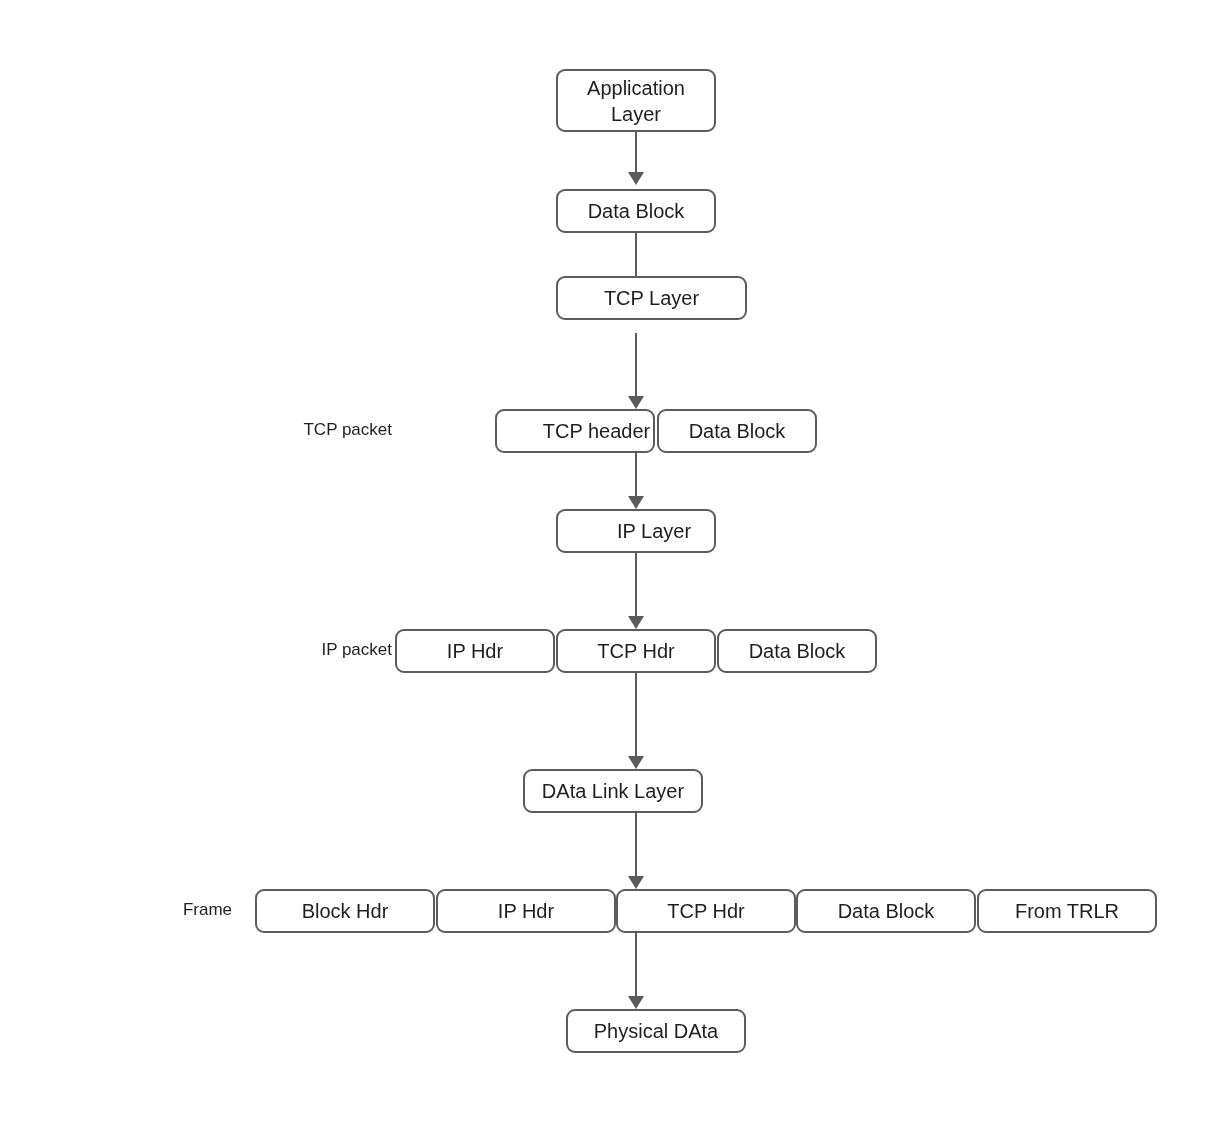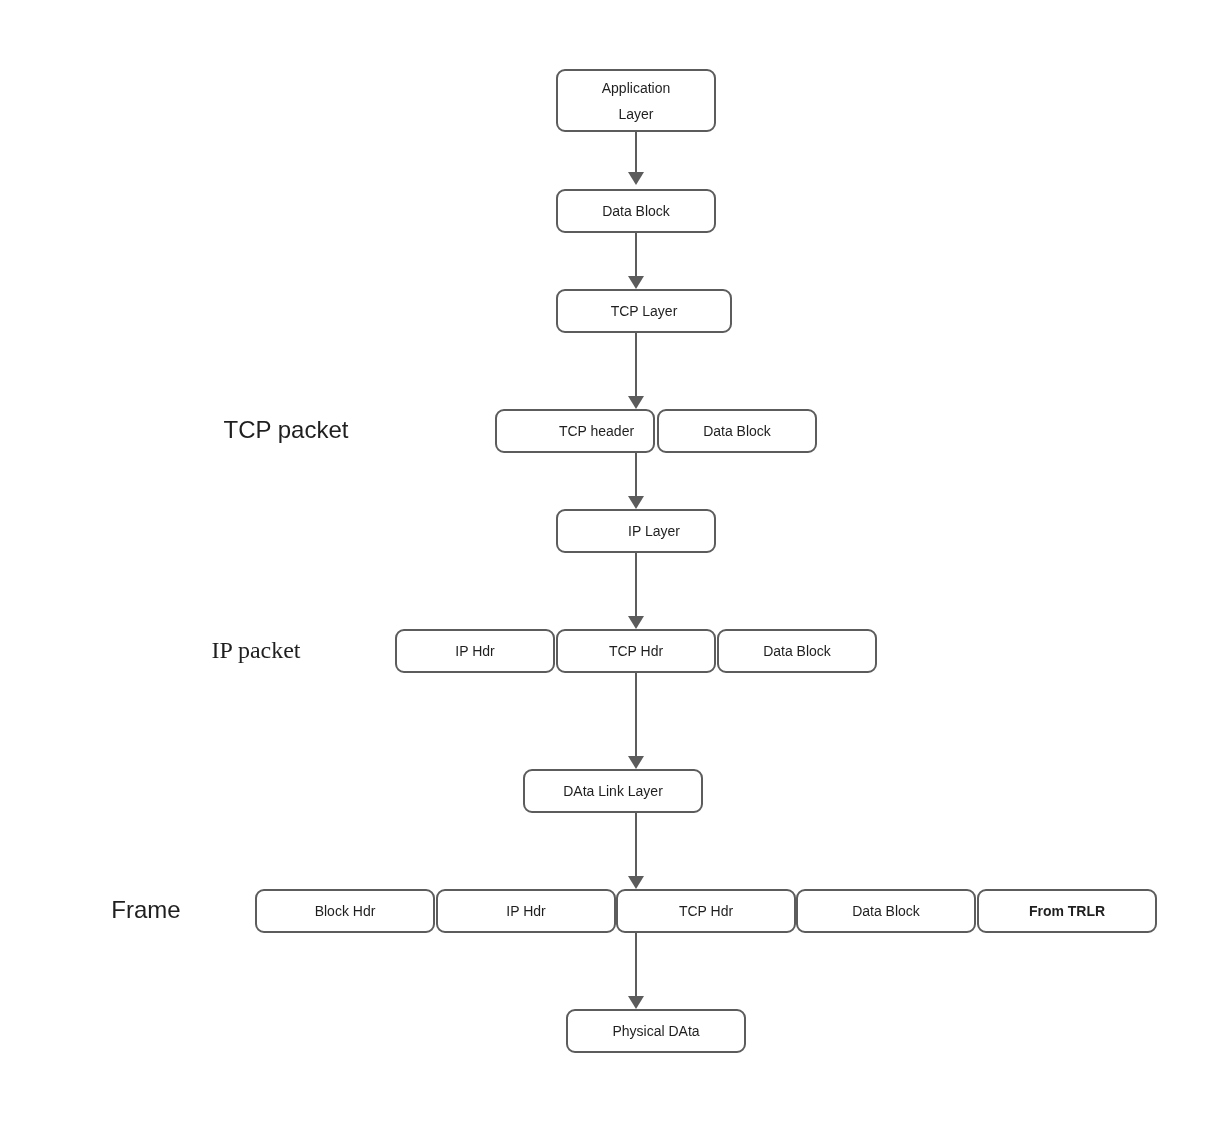--- a/index.html
+++ b/index.html
@@ -16,36 +16,36 @@
     overflow: hidden;
   }
   
   .node {
     position: absolute;
     box-sizing: border-box;
     border: 2px solid #5c5c5c;
     border-radius: 9px;
     background: #ffffff;
     color: #1f1f1f;
-    font-size: 14px;
+    font-size: 20px;
     line-height: 26px;
     text-align: center;
     display: flex;
     align-items: center;
     justify-content: center;
     white-space: pre-line;
     z-index: 3;
   }
   
   .side-label {
     position: absolute;
     color: #1f1f1f;
-    font-size: 24px;
+    font-size: 17px;
     line-height: 26px;
-    text-align: center;
+    text-align: right;
     white-space: nowrap;
     z-index: 3;
   }
   
   .connector {
     position: absolute;
     z-index: 1;
   }
   .connector .stem {
     position: absolute;
@@ -80,21 +80,21 @@
     <div class="head"></div>
   </div>
 
   <div class="node" style="left:556px; top:189px; width:160px; height:44px;">Data Block</div>
 
   <div class="connector" style="left:626px; top:233px; width:20px; height:56px;">
     <div class="stem" style="height:43px;"></div>
     <div class="head"></div>
   </div>
 
-  <div class="node" style="left:556px; top:289px; width:176px; height:44px;">TCP Layer</div>
+  <div class="node" style="left:556px; top:276px; width:191px; height:44px;">TCP Layer</div>
 
   <div class="connector" style="left:626px; top:333px; width:20px; height:76px;">
     <div class="stem" style="height:63px;"></div>
     <div class="head"></div>
   </div>
 
   <div class="side-label" style="left:180px; top:417px; width:212px;">TCP packet</div>
 
   <div class="node" style="left:495px; top:409px; width:160px; height:44px;padding-left:43px;">TCP header</div>
   <div class="node" style="left:657px; top:409px; width:160px; height:44px;">Data Block</div>
@@ -104,21 +104,21 @@
     <div class="head"></div>
   </div>
 
   <div class="node" style="left:556px; top:509px; width:160px; height:44px;padding-left:36px;">IP Layer</div>
 
   <div class="connector" style="left:626px; top:553px; width:20px; height:76px;">
     <div class="stem" style="height:63px;"></div>
     <div class="head"></div>
   </div>
 
-  <div class="side-label" style="left:120px; top:637px; width:272px;font-family:Liberation Serif, serif;">IP packet</div>
+  <div class="side-label" style="left:120px; top:637px; width:272px;">IP packet</div>
 
   <div class="node" style="left:395px; top:629px; width:160px; height:44px;">IP Hdr</div>
   <div class="node" style="left:556px; top:629px; width:160px; height:44px;">TCP Hdr</div>
   <div class="node" style="left:717px; top:629px; width:160px; height:44px;">Data Block</div>
 
   <div class="connector" style="left:626px; top:673px; width:20px; height:96px;">
     <div class="stem" style="height:83px;"></div>
     <div class="head"></div>
   </div>
 
@@ -128,21 +128,21 @@
     <div class="stem" style="height:63px;"></div>
     <div class="head"></div>
   </div>
 
   <div class="side-label" style="left:60px; top:897px; width:172px;">Frame</div>
 
   <div class="node" style="left:255px; top:889px; width:180px; height:44px;">Block Hdr</div>
   <div class="node" style="left:436px; top:889px; width:180px; height:44px;">IP Hdr</div>
   <div class="node" style="left:616px; top:889px; width:180px; height:44px;">TCP Hdr</div>
   <div class="node" style="left:796px; top:889px; width:180px; height:44px;">Data Block</div>
-  <div class="node" style="left:977px; top:889px; width:180px; height:44px;font-weight:bold;">From TRLR</div>
+  <div class="node" style="left:977px; top:889px; width:180px; height:44px;">From TRLR</div>
 
   <div class="connector" style="left:626px; top:933px; width:20px; height:76px;">
     <div class="stem" style="height:63px;"></div>
     <div class="head"></div>
   </div>
 
   <div class="node" style="left:566px; top:1009px; width:180px; height:44px;">Physical DAta</div>
 
 </div>
 

